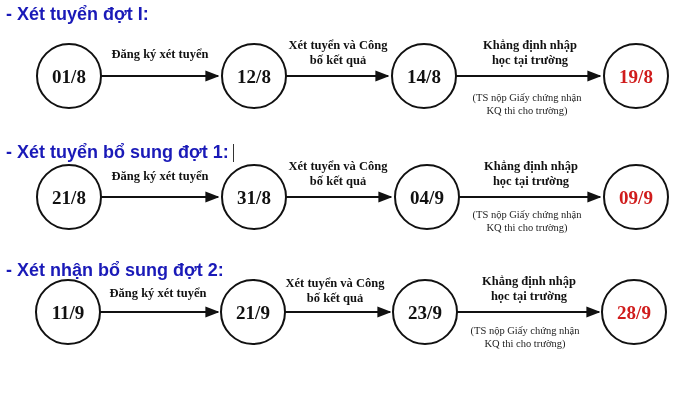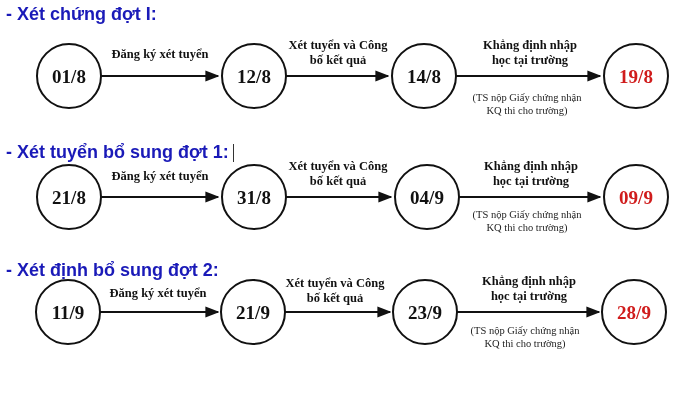--- a/index.html
+++ b/index.html
@@ -11,23 +11,23 @@
   }
   .cursor-mark { display:inline-block; width:1px; height:18px; background:#333; vertical-align:middle; margin-left:4px; }
   svg.flow { position:absolute; left:0; top:0; }
   .node-label { font-family:"Liberation Serif", serif; font-weight:bold; font-size:19px; }
   .step-label { font-family:"Liberation Serif", serif; font-weight:bold; font-size:12.5px; fill:#111; }
   .note-label { font-family:"Liberation Serif", serif; font-size:10.5px; fill:#222; }
 </style>
 </head>
 <body>
 
-<div class="heading" style="top:4px;">- Xét chứng đợt I:</div>
+<div class="heading" style="top:4px;">- Xét tuyển đợt I:</div>
 <div class="heading" style="top:142px;text-align:center;"><span>- Xét tuyển bổ sung đợt 1:</span><span class="cursor-mark"></span></div>
-<div class="heading" style="top:260px;">- Xét định bổ sung đợt 2:</div>
+<div class="heading" style="top:260px;">- Xét nhận bổ sung đợt 2:</div>
 
 <svg class="flow" width="690" height="411" viewBox="0 0 690 411">
   <defs>
     <marker id="arr" viewBox="0 0 10 10" refX="9" refY="5" markerWidth="7" markerHeight="7" orient="auto">
       <path d="M0,1 L10,5 L0,9 z" fill="#111"></path>
     </marker>
   </defs>
 
   <g>
     <line x1="101" y1="76" x2="218" y2="76" stroke="#111" stroke-width="2" marker-end="url(#arr)"></line>

